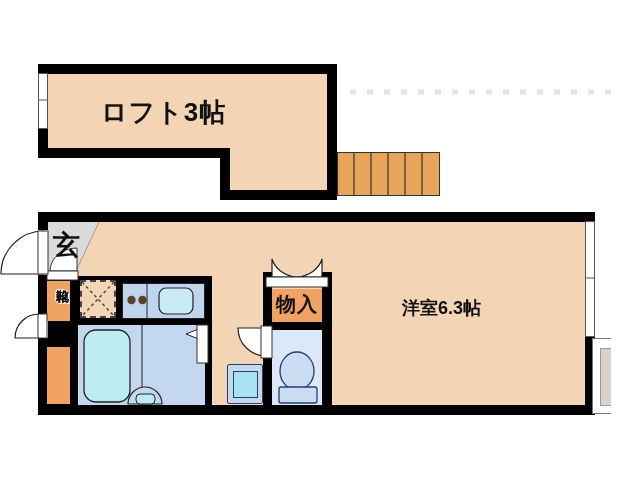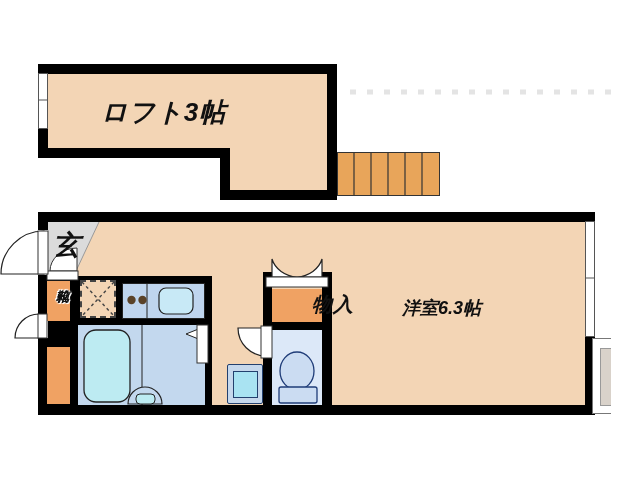--- a/index.html
+++ b/index.html
@@ -1,27 +1,27 @@
 <!DOCTYPE html>
 <html><head>
 <meta charset="utf-8">
 <style>
   html,body{margin:0;padding:0;background:#fff;}
   #stage{position:relative;width:611px;height:480px;background:#ffffff;overflow:hidden;
-         font-family:"Liberation Sans","DejaVu Sans",sans-serif;font-style:italic;}
+         font-family:"Liberation Sans","DejaVu Sans",sans-serif;}
   .abs{position:absolute;}
   .wall{position:absolute;background:#000;}
   .floor{position:absolute;background:#F3D5B5;}
   .orangebox{position:absolute;background:#F0A263;}
   svg.overlay{position:absolute;left:0;top:0;z-index:10;pointer-events:none;}
   .lbl{position:absolute;z-index:20;color:#111;white-space:nowrap;}
   #loft-label{left:101px;top:95px;font-size:26px;font-weight:600;letter-spacing:1px;}
   #room-label{left:402px;top:296px;font-size:18px;font-weight:600;}
   #genkan-label{left:53px;top:227px;font-size:27px;font-weight:700;}
-  #closet-label{left:272px;top:291px;width:50px;text-align:right;font-size:20px;font-weight:700;letter-spacing:1px;padding-left:32px;}
+  #closet-label{left:272px;top:291px;width:50px;text-align:center;font-size:20px;font-weight:700;letter-spacing:1px;}
   #shoebox-label{left:47px;top:280px;width:23px;font-size:13px;font-weight:700;line-height:15px;
     writing-mode:vertical-rl;text-orientation:upright;
     text-shadow:0 0 2px #fff,0 0 2px #fff,1px 1px 0 #fff,-1px -1px 0 #fff;}
   
   .win{position:absolute;background:#fff;border:1px solid #555;box-sizing:border-box;z-index:5;}
   
   .kitchen{position:absolute;left:122px;top:283px;width:83px;height:36px;background:#BFD5EE;
            border:1.5px solid #222;box-sizing:border-box;z-index:6;}
   .xsq{position:absolute;left:80px;top:280px;width:36px;height:38px;background:#F3D5B5;
        border:2px dashed #444;box-sizing:border-box;z-index:6;}

